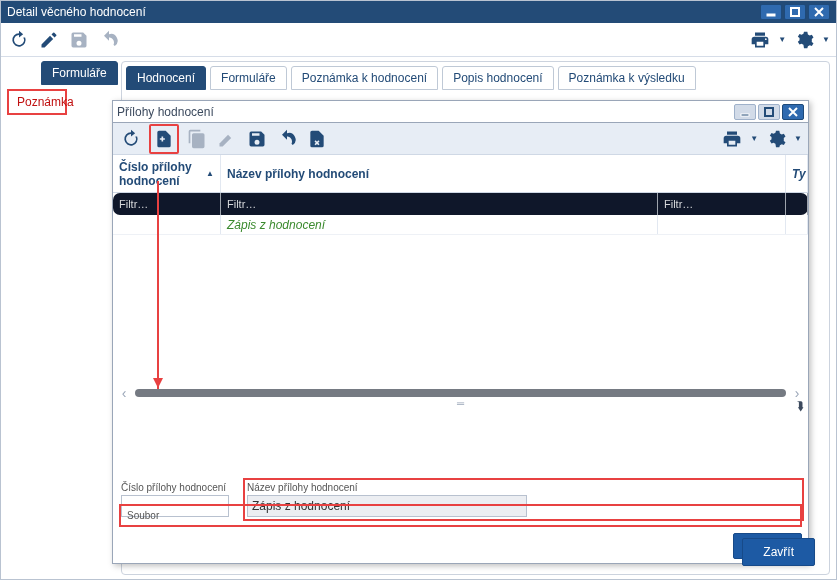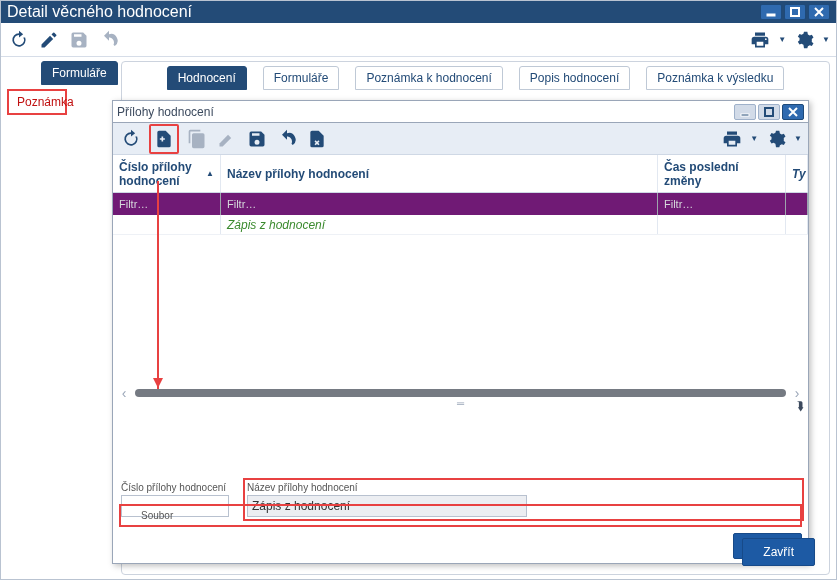--- a/index.html
+++ b/index.html
@@ -1,48 +1,48 @@
 <!DOCTYPE html>
 <html><head>
 <meta charset="utf-8">
 <style>
   * { box-sizing: border-box; }
   html, body { margin: 0; padding: 0; font-family: Arial, sans-serif; font-size: 12px; background: #fff; }
   .window { width: 837px; height: 580px; margin: 0 auto; background: #fff; border: 1px solid #b9c3d1; display: flex; flex-direction: column; }
   .titlebar { background: #234b77; color: #fff; display: flex; align-items: center; height: 22px; padding: 0 6px; }
-  .titlebar .title { flex: 1; font-size: 16px; }
+  .titlebar .title { flex: 1; font-size: 12px; }
   .winbtns { display: flex; gap: 2px; }
   .winbtn { width: 22px; height: 16px; background: #2f6aaf; border: 1px solid #1e4a7a; display: flex; align-items: center; justify-content: center; border-radius: 2px; cursor: pointer; }
   .winbtn svg { width: 12px; height: 12px; fill: #fff; stroke: #fff; }
   .toolbar { background: #fff; border-bottom: 1px solid #d6dde8; height: 34px; display: flex; align-items: center; padding: 0 6px; gap: 6px; }
   .toolbar .spacer { flex: 1; }
   .tbtn { width: 24px; height: 24px; display: flex; align-items: center; justify-content: center; border-radius: 3px; cursor: pointer; }
   .tbtn svg { width: 20px; height: 20px; fill: #234b77; }
   .tbtn.disabled svg { fill: #a7b2c2; }
   .body { flex: 1; display: flex; position: relative; }
   .leftpane { width: 120px; padding: 6px 0 0 6px; }
   .vtab { border: 2px solid #e84141; background: #fff; padding: 4px 8px; margin-top: 26px; width: 60px; text-align: center; color: #c01010; font-size: 12px; cursor: pointer; }
   .lefttabs-strip { position: absolute; top: 0; left: 0; padding-left: 34px; }
   .lefttab-main { display: inline-block; background: #234b77; color: #fff; border: 1px solid #234b77; padding: 4px 10px; font-size: 12px; border-top-left-radius: 3px; border-top-right-radius: 3px; cursor: pointer; margin-left: 6px; margin-top: 4px; }
   .rightpane { flex: 1; margin: 4px 6px 4px 0; border: 1px solid #ccd3de; border-radius: 4px; padding: 4px; position: relative; }
-  .tabrow { display: flex; gap: 16px; margin-bottom: 20px; justify-content: center; }
+  .tabrow { display: flex; gap: 4px; margin-bottom: 20px; }
   .tabrow .tab { padding: 4px 10px; border: 1px solid #bfc9d6; background: #fff; color: #234b77; font-size: 12px; border-radius: 3px 3px 0 0; cursor: pointer; }
   .tabrow .tab.active { background: #234b77; color: #fff; border-color: #234b77; }
   .inner-window { position: absolute; top: 38px; left: -10px; right: 20px; bottom: 10px; background: #fff; border: 1px solid #9aa6b8; box-shadow: 2px 2px 6px rgba(0,0,0,.25); display: flex; flex-direction: column; }
   .inner-title { background: #fff; border-bottom: 1px solid #9aa6b8; height: 22px; display: flex; align-items: center; padding: 0 4px; color: #3c4a5e; font-size: 12px; }
   .inner-title .t { flex: 1; }
   .inner-toolbar { background: #e7edf5; border-bottom: 1px solid #cfd8e5; height: 32px; display: flex; align-items: center; padding: 0 6px; gap: 6px; }
   .inner-toolbar .spacer { flex: 1; }
   .hl { border: 2px solid #e84141; border-radius: 2px; padding: 1px; }
   .grid { position: relative; flex: 1; overflow: hidden; }
   .ghead { display: flex; border-bottom: 1px solid #cfd8e5; height: 38px; background: #fff; }
   .ghead .col { padding: 4px 6px; color: #234b77; font-weight: bold; display: flex; align-items: center; font-size: 12px; border-right: 1px solid #e2e8f1; }
   .ghead .col.sort { position: relative; }
   .ghead .col.sort::after { content: '▲'; font-size: 8px; color: #234b77; margin-left: 6px; }
-  .gfilter { display: flex; height: 22px; background: #701a75; color: #d6d8db; font-size: 11px; }
+  .gfilter { display: flex; height: 22px; background: #0f172a; color: #d6d8db; font-size: 11px; border-radius: 7px; }
   .gfilter .col { padding: 2px 6px; border-right: 1px solid #9ea4ad; display: flex; align-items: center; }
   .grow { display: flex; height: 20px; background: #fff; border-bottom: 1px solid #eef1f6; }
   .grow .col { padding: 2px 6px; border-right: 1px solid #e2e8f1; font-size: 12px; color: #3c4a5e; display: flex; align-items: center; }
   .grow .col.italic { font-style: italic; color: #3b8a2e; }
   .ghead .c1, .gfilter .c1, .grow .c1 { width: 108px; }
   .ghead .c2, .gfilter .c2, .grow .c2 { flex: 1; }
   .ghead .c3, .gfilter .c3, .grow .c3 { width: 128px; }
   .ghead .c4, .gfilter .c4, .grow .c4 { width: 22px; font-style: italic; }
   .gscroll { position: absolute; left: 4px; right: 4px; bottom: 162px; height: 16px; display: flex; align-items: center; color: #9aa6b8; }
   .gscroll .bar { flex: 1; height: 8px; background: #757a82; border-radius: 4px; margin: 0 4px; }
@@ -50,21 +50,21 @@
   .dragline { position: absolute; left: 44px; top: 26px; width: 2px; height: 210px; background: #e84141; }
   .dragline::after { content: ''; position: absolute; bottom: -2px; left: -4px; border: 5px solid transparent; border-top: 10px solid #e84141; }
   .expand-down { position: absolute; right: 4px; bottom: 150px; font-size: 12px; color: #3c4a5e; cursor: pointer; }
   .formarea { position: absolute; left: 8px; right: 8px; bottom: 46px; display: flex; gap: 18px; flex-wrap: wrap; }
   .field { display: flex; flex-direction: column; gap: 2px; }
   .field label { font-size: 10px; color: #555; }
   .field input { height: 22px; border: 1px solid #b8c1cf; padding: 2px 4px; font-size: 12px; }
   .field.ro input { background: #eceef2; color: #333; }
   .hlred { outline: 2px solid #e84141; outline-offset: 2px; }
   .filefield { position: absolute; left: 8px; right: 8px; bottom: 8px; }
-  .filefield .box { outline: 2px solid #e84141; display: flex; flex-direction: column; padding: 4px 20px; gap: 2px; }
+  .filefield .box { outline: 2px solid #e84141; display: flex; flex-direction: column; padding: 4px 6px; gap: 2px; }
   .filefield label { font-size: 10px; color: #555; }
   .filefield .row { display: flex; align-items: center; gap: 4px; }
   .filefield .row input { flex: 1; height: 20px; border: 1px solid #b8c1cf; background: #eceef2; padding: 2px 4px; font-size: 11px; }
   .filefield .row .ic { width: 18px; height: 18px; display: flex; align-items: center; justify-content: center; cursor: pointer; }
   .filefield .row .ic svg { width: 14px; height: 14px; fill: #3c4a5e; }
   .btn { background: #1d5aa4; color:#fff; border:1px solid #174a89; padding: 5px 18px; font-size: 12px; cursor: pointer; border-radius: 2px; }
   .main-footer { position: absolute; right: 14px; bottom: 8px; }
 </style>
 </head>
 <body>
@@ -218,21 +218,20 @@
                 <path d="M12 8a4 4 0 1 0 0 8 4 4 0 0 0 0-8zm9.4 4a7.5 7.5 0 0 0-.1-1.3l2.1-1.6-2-3.4-2.5 1a7.5 7.5 0 0 0-2.2-1.3L16 2h-4l-.7 2.4a7.5 7.5 0 0 0-2.2 1.3l-2.5-1-2 3.4 2.1 1.6a7.5 7.5 0 0 0 0 2.6L4.6 14l2 3.4 2.5-1a7.5 7.5 0 0 0 2.2 1.3L12 22h4l.7-2.4a7.5 7.5 0 0 0 2.2-1.3l2.5 1 2-3.4-2.1-1.6c.1-.4.1-.9.1-1.3z"></path>
               </svg>
             </div>
           <span style="color:#234b77;font-size:8px;cursor:pointer;">▼</span>
         </div>
 
         <div class="grid">
           <div class="ghead">
             <div class="col c1 sort">Číslo přílohy hodnocení</div>
             <div class="col c2">Název přílohy hodnocení</div>
-            <div class="col c3">Čas poslední změny</div>
             <div class="col c4">Ty</div>
           </div>
           <div class="gfilter">
             <div class="col c1">Filtr…</div>
             <div class="col c2">Filtr…</div>
             <div class="col c3">Filtr…</div>
             <div class="col c4"></div>
           </div>
           <div class="grow">
             <div class="col c1"></div>

